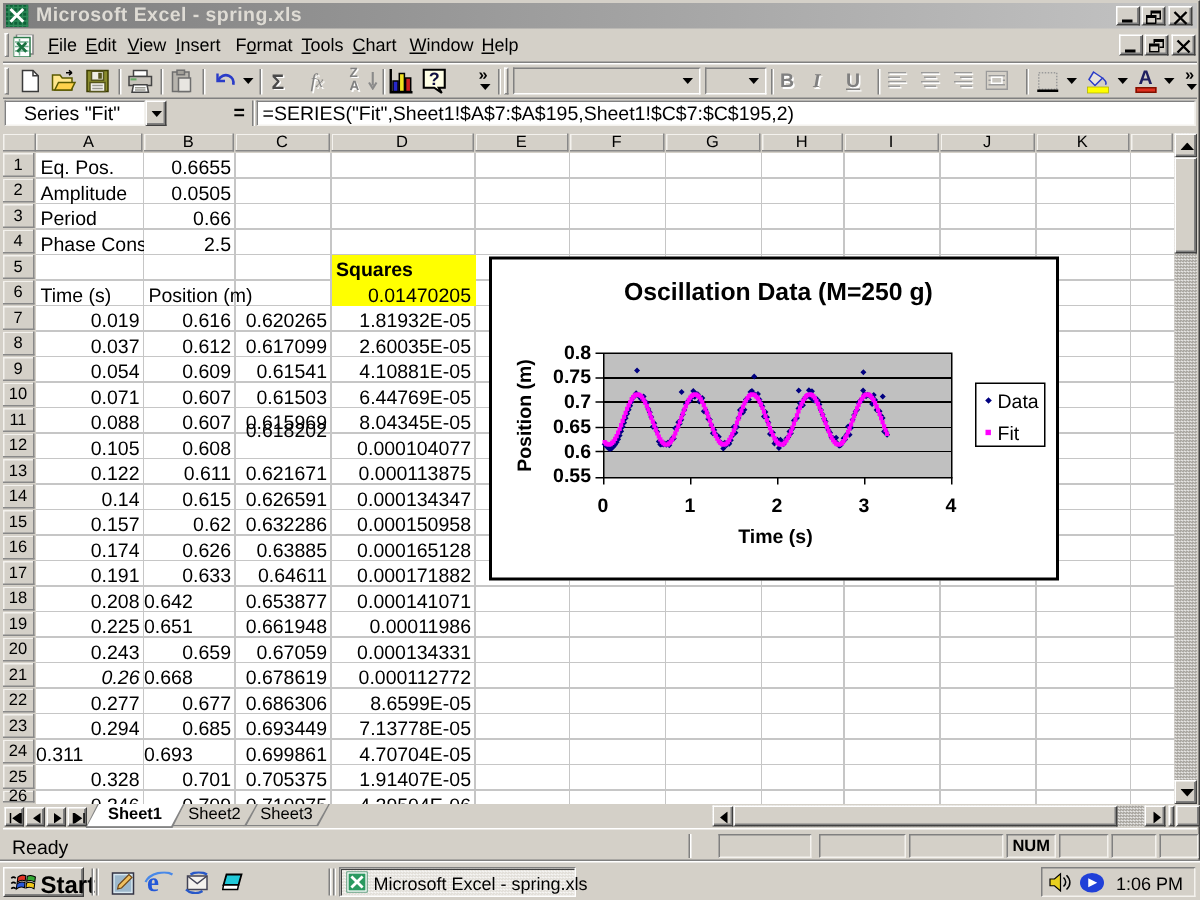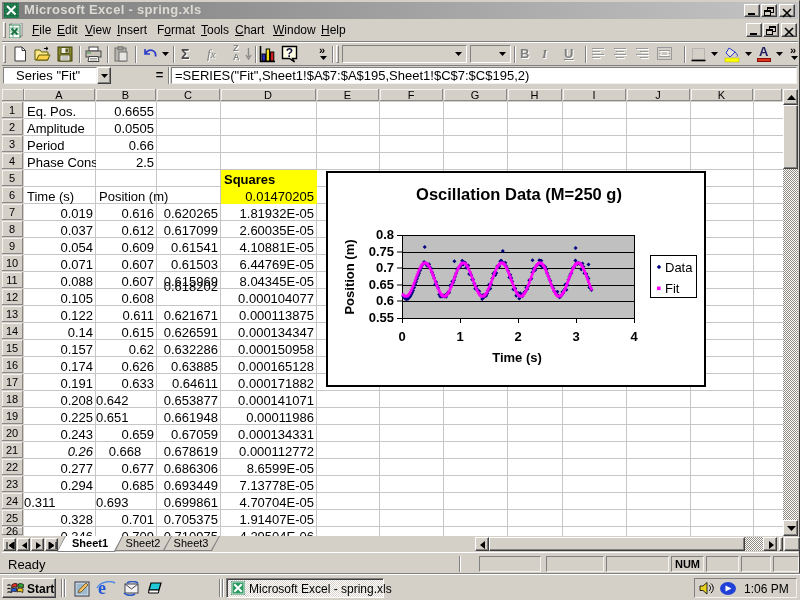--- a/index.html
+++ b/index.html
@@ -380,21 +380,21 @@
 <div class="cell" style="left:221px;top:391px;width:96px;height:17px;text-align:right;padding-right:3px;">0.000141071</div>
 <div class="cell" style="left:24px;top:408px;width:72px;height:17px;text-align:right;padding-right:3px;">0.225</div>
 <div class="cell" style="left:96px;top:408px;width:61px;height:17px;text-align:left;padding-right:3px;">0.651</div>
 <div class="cell" style="left:157px;top:408px;width:64px;height:17px;text-align:right;padding-right:3px;">0.661948</div>
 <div class="cell" style="left:221px;top:408px;width:96px;height:17px;text-align:right;padding-right:3px;">0.00011986</div>
 <div class="cell" style="left:24px;top:425px;width:72px;height:17px;text-align:right;padding-right:3px;">0.243</div>
 <div class="cell" style="left:96px;top:425px;width:61px;height:17px;text-align:right;padding-right:3px;">0.659</div>
 <div class="cell" style="left:157px;top:425px;width:64px;height:17px;text-align:right;padding-right:3px;">0.67059</div>
 <div class="cell" style="left:221px;top:425px;width:96px;height:17px;text-align:right;padding-right:3px;">0.000134331</div>
 <div class="cell" style="left:24px;top:442px;width:72px;height:17px;text-align:right;padding-right:3px;font-style:italic;">0.26</div>
-<div class="cell" style="left:96px;top:442px;width:61px;height:17px;text-align:center;padding-right:3px;">0.668</div>
+<div class="cell" style="left:96px;top:442px;width:61px;height:17px;text-align:left;padding-right:3px;">0.668</div>
 <div class="cell" style="left:157px;top:442px;width:64px;height:17px;text-align:right;padding-right:3px;">0.678619</div>
 <div class="cell" style="left:221px;top:442px;width:96px;height:17px;text-align:right;padding-right:3px;">0.000112772</div>
 <div class="cell" style="left:24px;top:459px;width:72px;height:17px;text-align:right;padding-right:3px;">0.277</div>
 <div class="cell" style="left:96px;top:459px;width:61px;height:17px;text-align:right;padding-right:3px;">0.677</div>
 <div class="cell" style="left:157px;top:459px;width:64px;height:17px;text-align:right;padding-right:3px;">0.686306</div>
 <div class="cell" style="left:221px;top:459px;width:96px;height:17px;text-align:right;padding-right:3px;">8.6599E-05</div>
 <div class="cell" style="left:24px;top:476px;width:72px;height:17px;text-align:right;padding-right:3px;">0.294</div>
 <div class="cell" style="left:96px;top:476px;width:61px;height:17px;text-align:right;padding-right:3px;">0.685</div>
 <div class="cell" style="left:157px;top:476px;width:64px;height:17px;text-align:right;padding-right:3px;">0.693449</div>
 <div class="cell" style="left:221px;top:476px;width:96px;height:17px;text-align:right;padding-right:3px;">7.13778E-05</div>
@@ -535,21 +535,21 @@
 
   <div class="btn3d abs" style="left:2px;top:3px;width:54px;height:20px;">
     <svg class="abs" style="left:4px;top:2px" width="19" height="15" viewBox="0 0 19 15">
       <path d="M0.5 4.5 Q2 3 3.5 4.5 M0.5 8 Q2 6.5 3.5 8 M0.5 11.5 Q2 10 3.5 11.5" stroke="#000" stroke-width="1.1" fill="none"></path>
       <path d="M5 3.6 C7 2 9 1.8 11 2.6 L17.5 4.4 C15.5 3.6 13.5 3.8 11.5 5.4 L11 9 C13 7.4 15 7.2 17 8 L16.5 11.6 C14.5 10.8 12.5 11 10.5 12.6 L4.5 10.8 C6.5 9.2 8.5 9 10.5 9.8z" fill="none"></path>
       <path d="M4.9 3.8 C6.6 2.3 8.4 2.1 10.2 2.9 L9.8 6.3 C8 5.5 6.3 5.7 4.5 7.2 Z" fill="#e03224" stroke="#000" stroke-width="0.7"></path>
       <path d="M11.2 3.1 C13 2.3 14.8 2.5 16.6 3.7 L16.2 7 C14.4 5.9 12.6 5.7 10.8 6.5 Z" fill="#34a834" stroke="#000" stroke-width="0.7"></path>
       <path d="M4.3 8.3 C6.1 6.8 7.9 6.6 9.7 7.4 L9.3 10.8 C7.5 10 5.7 10.2 3.9 11.7 Z" fill="#2858d8" stroke="#000" stroke-width="0.7"></path>
       <path d="M10.7 7.6 C12.5 6.8 14.3 7 16.1 8.2 L15.7 11.5 C13.9 10.4 12.1 10.2 10.3 11 Z" fill="#f0c818" stroke="#000" stroke-width="0.7"></path>
     </svg>
-    <div class="abs" style="left:24px;top:3px;font-size:12px;font-weight:bold;">Start</div>
+    <div class="abs" style="left:24px;top:3px;font-size:16px;font-weight:bold;">Start</div>
   </div>
   <div class="sep" style="left:61px;top:4px;height:18px;"></div>
   <div class="sep" style="left:64px;top:4px;height:18px;"></div>
 
   <svg class="abs" style="left:74px;top:6px" width="16" height="16" viewBox="0 0 16 16">
       <rect x="1" y="1" width="14" height="14" fill="#d8e8f0" stroke="#334"></rect>
       <rect x="2.5" y="2.5" width="11" height="11" fill="#9db8cc"></rect>
       <path d="M12 2 L5 9 L4.4 11.6 L7 11 L14 4z" fill="#f0c060" stroke="#704818" stroke-width="0.8"></path>
     </svg>
   <div class="abs" style="left:98px;top:3px;font-size:18px;font-weight:bold;color:#2458d8;font-family:'Liberation Serif',serif;">e</div>

